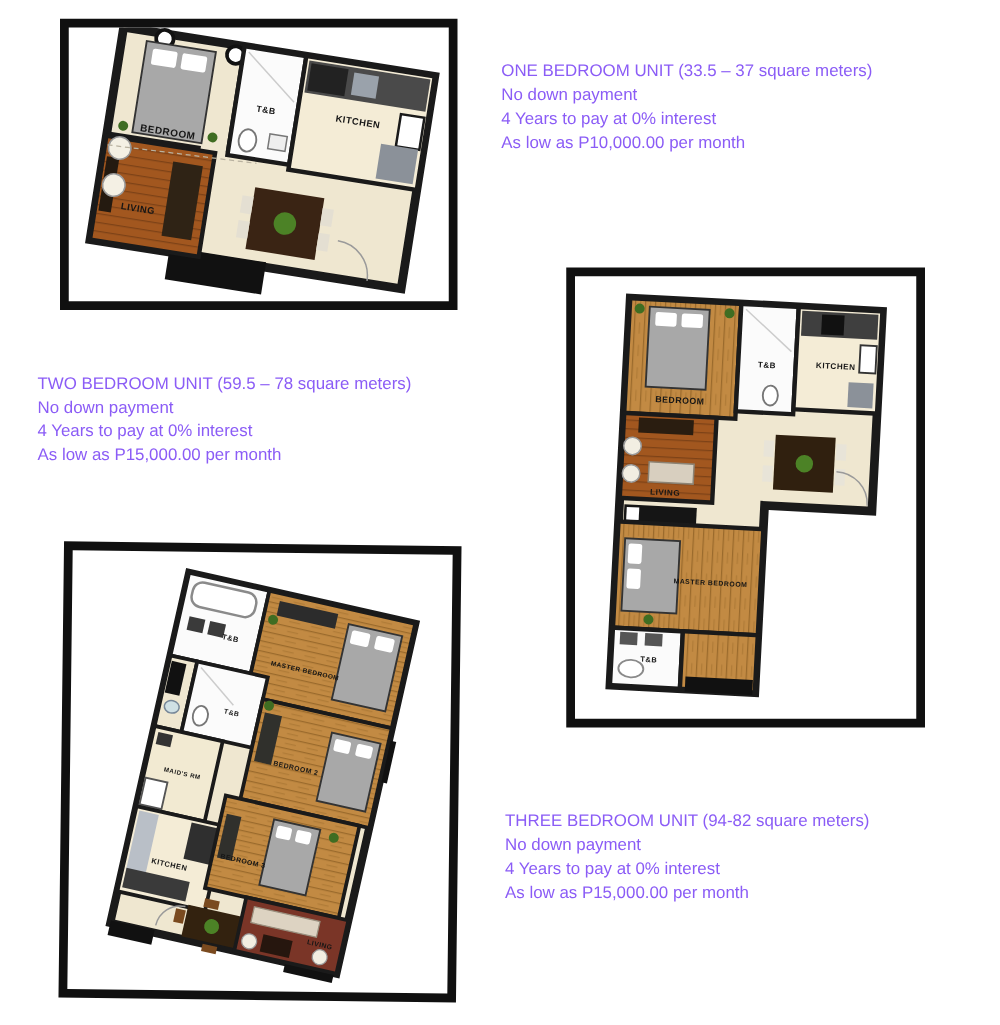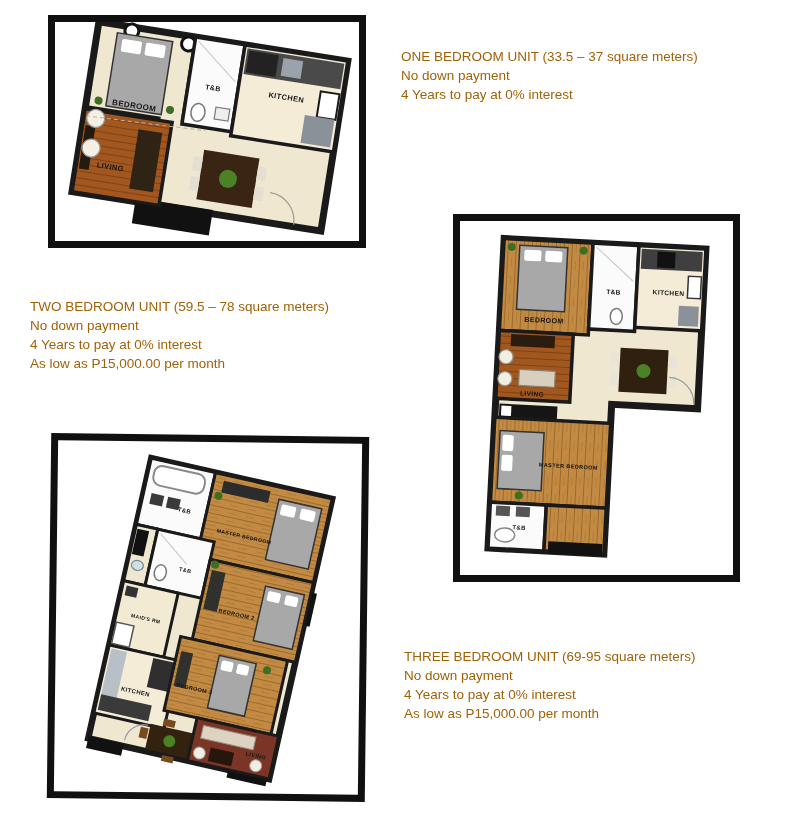--- a/index.html
+++ b/index.html
@@ -3,21 +3,21 @@
 <meta charset="utf-8">
 <style>
   html,body{margin:0;padding:0;background:#fff;}
   .page{position:relative;width:800px;height:820px;background:#ffffff;overflow:hidden;
         font-family:"Liberation Sans",sans-serif;}
   .frame{position:absolute;box-sizing:border-box;border:7px solid #101010;background:#ffffff;}
   #frame1{left:48px;top:15px;width:318px;height:233px;}
   #frame2{left:453px;top:214px;width:287px;height:368px;}
   #frame3{left:49px;top:435px;width:318px;height:365px;transform:rotate(0.7deg);}
   .frame svg{display:block;width:100%;height:100%;}
-  .unit-text{position:absolute;color:#a16207;font-size:13.5px;line-height:19px;}
+  .unit-text{position:absolute;color:#8b5cf6;font-size:13.5px;line-height:19px;}
   .unit-text p{margin:0;}
   #text1{left:401px;top:47px;width:395px;text-align:left;}
   #text2{left:30px;top:297px;width:378px;text-align:left;}
   #text3{left:404px;top:647px;width:392px;text-align:left;}
   svg text{font-family:"Liberation Sans",sans-serif;font-weight:bold;fill:#161616;
            letter-spacing:0.4px;text-anchor:middle;}
   .wall{stroke:#1a1a1a;}
 </style>
 </head>
 <body>
@@ -90,20 +90,21 @@
         <path d="M252,188 A28,28 0 0,0 224,160" fill="none" stroke="#9a9a9a" stroke-width="1.2"></path>
         <line x1="30" y1="113" x2="150" y2="109" stroke="#b9b2a0" stroke-width="1" stroke-dasharray="4 3"></line>
       </g>
     </svg>
   </div>
 
   <div class="unit-text" id="text1">
     <p>ONE BEDROOM UNIT (33.5 – 37 square meters)</p>
     <p>No down payment</p>
     <p>4 Years to pay at 0% interest</p>
+    <p>As low as P10,000.00 per month</p>
   </div>
 
   <div class="frame" id="frame2">
     <svg viewBox="0 0 273 353">
       <g transform="rotate(3 136 176)">
         <path d="M36,22 H238 V182 H152 V332 H36 Z" fill="#efe7d0" class="wall" stroke-width="7"></path>
 
         <rect x="36" y="22" width="89" height="92" fill="url(#woodv)" class="wall" stroke-width="3.5"></rect>
         <rect x="52" y="28" width="48" height="64" fill="#a8a8a8" stroke="#333" stroke-width="1.5"></rect>
         <rect x="57" y="32" width="17" height="11" rx="2" fill="#ffffff"></rect>
@@ -238,19 +239,19 @@
         <rect x="184" y="302" width="24" height="14" fill="#26160e"></rect>
         <circle cx="174" cy="310" r="6" fill="#f2eee2" stroke="#999" stroke-width="1"></circle>
         <circle cx="232" cy="310" r="6" fill="#f2eee2" stroke="#999" stroke-width="1"></circle>
         <text x="230" y="302" font-size="5.5">LIVING</text>
         <path d="M98,314 A20,20 0 0,1 118,294" fill="none" stroke="#9a9a9a" stroke-width="1.2"></path>
       </g>
     </svg>
   </div>
 
   <div class="unit-text" id="text3">
-    <p>THREE BEDROOM UNIT (69-95 square meters)</p>
+    <p>THREE BEDROOM UNIT (94-82 square meters)</p>
     <p>No down payment</p>
     <p>4 Years to pay at 0% interest</p>
     <p>As low as P15,000.00 per month</p>
   </div>
 
 </div>
 
 </body></html>

